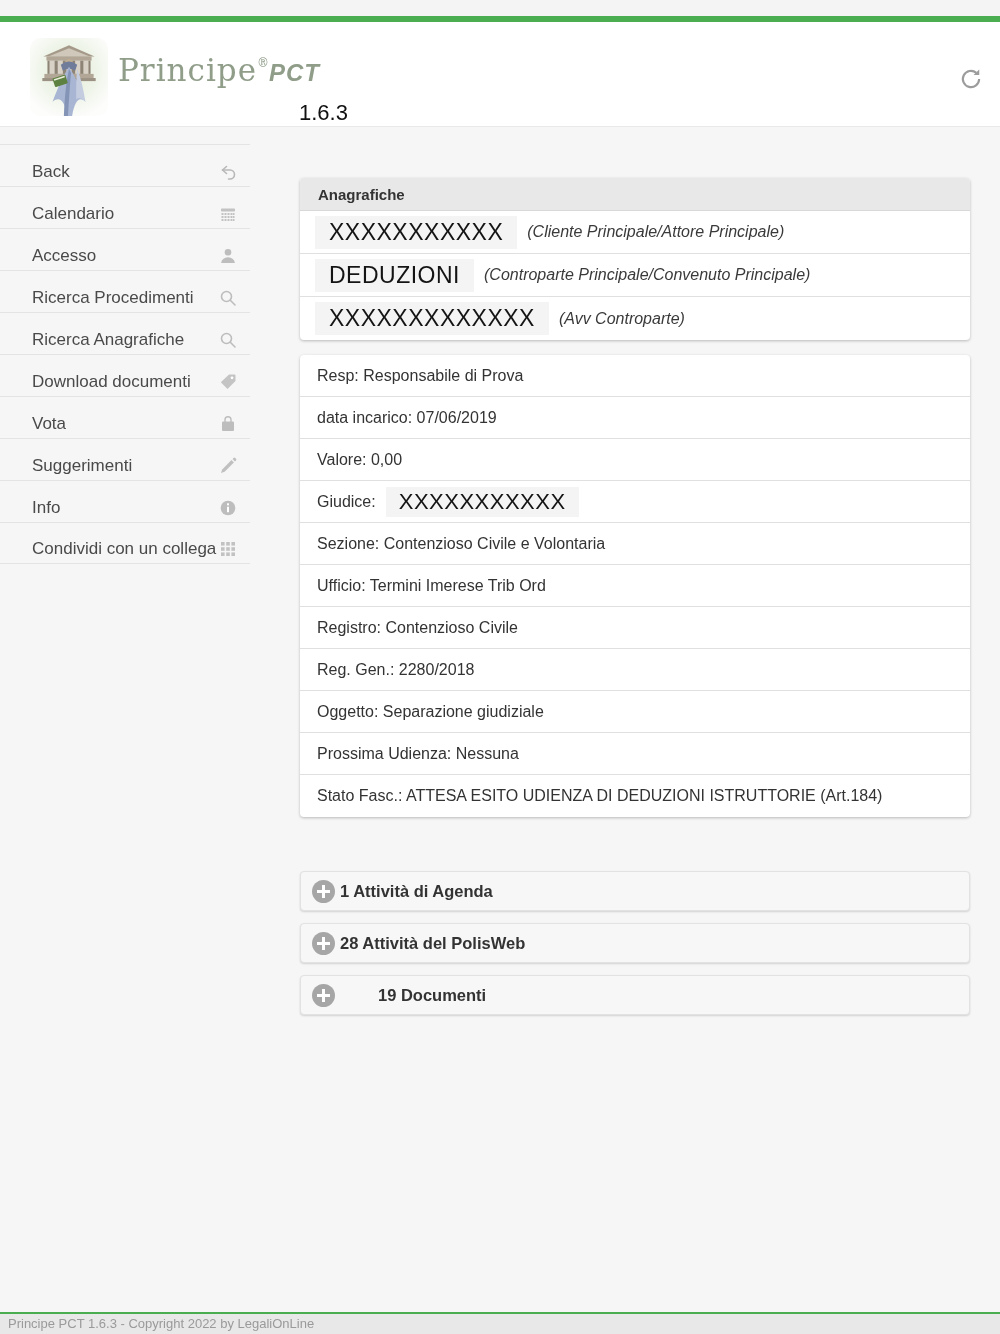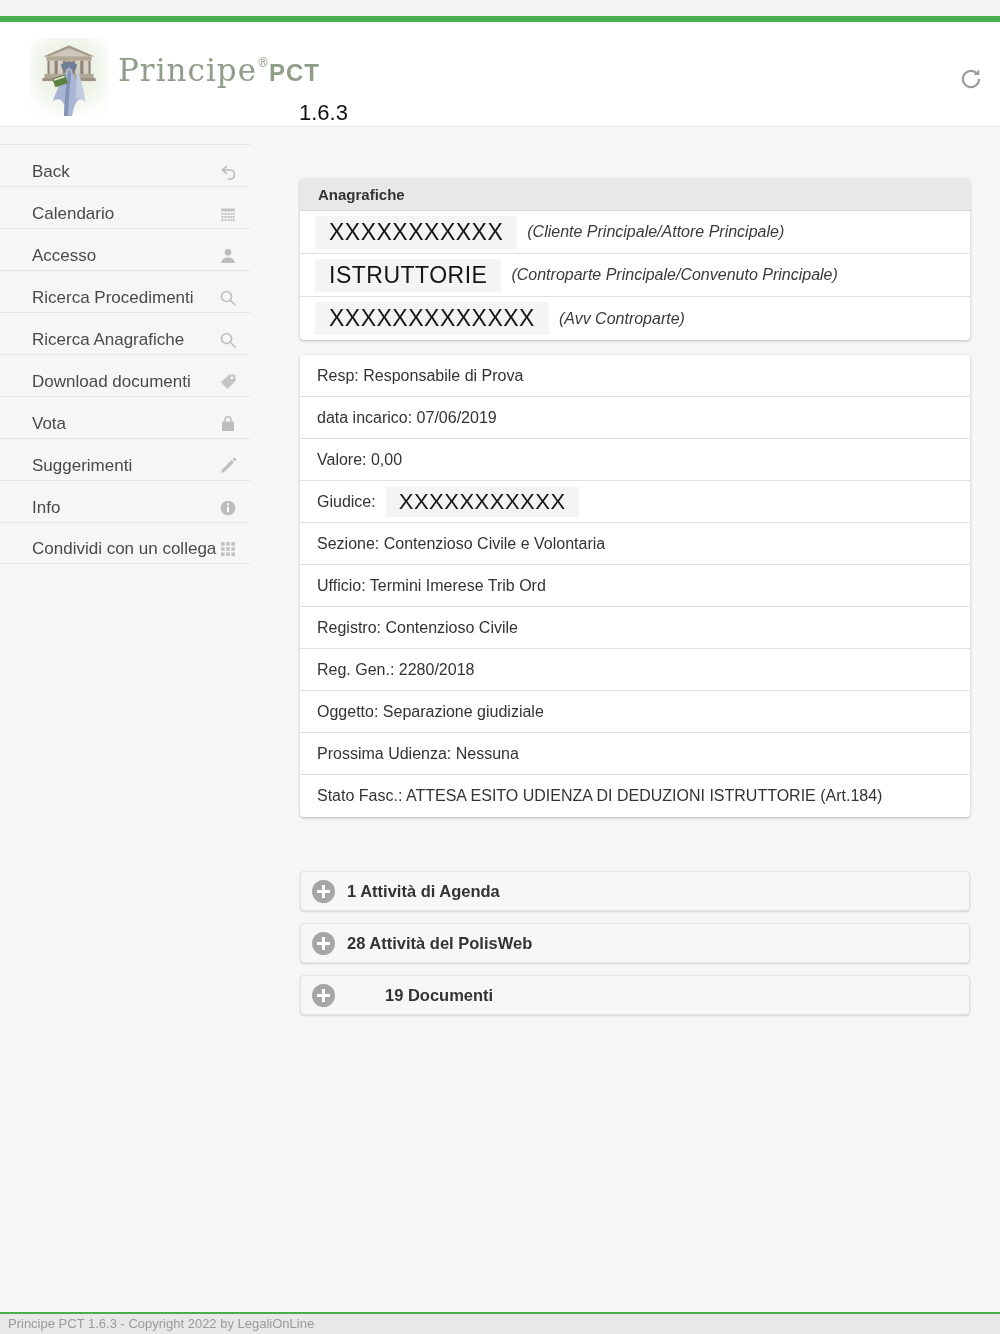--- a/index.html
+++ b/index.html
@@ -18,21 +18,21 @@
 
   
   .header {
     position:absolute; top:22px; left:0; width:1000px; height:105px;
     background:#ffffff; border-bottom:1px solid #e9e9e9;
   }
   .logo { position:absolute; left:30px; top:16px; width:78px; height:78px; }
   .brand { position:absolute; left:118px; top:30px; white-space:nowrap; color:#8f9d89; }
   .brand .brand-name { font-family:"DejaVu Serif", serif; font-size:31px; letter-spacing:1px; }
   .brand .brand-reg { font-family:"DejaVu Serif", serif; font-size:12px; vertical-align:14px; }
-  .brand .brand-suffix { font-family:"Liberation Sans", sans-serif; font-weight:bold; font-size:24px; letter-spacing:1px; }
+  .brand .brand-suffix { font-family:"Liberation Sans", sans-serif; font-weight:bold; font-size:24px; letter-spacing:1px;font-style:italic; }
   .version { position:absolute; left:299px; top:78px; font-size:22px; color:#111; }
   .refresh-btn {
     position:absolute; right:14px; top:42px; width:30px; height:30px;
     background:none; border:none; cursor:pointer; padding:2px;
   }
 
   
   .sidebar { position:absolute; top:127px; left:0; width:250px; padding-top:17px; }
   .side-item {
     display:flex; align-items:center; height:42px;
@@ -93,21 +93,21 @@
   .accordion-3 { top:975px;gap:38px; }
   .plus-circle {
     width:23px; height:23px; border-radius:50%;
     background:#a6a6a6; position:relative; flex:0 0 23px;
   }
   .plus-circle::before, .plus-circle::after {
     content:""; position:absolute; background:#ffffff;
   }
   .plus-circle::before { left:5px;  top:10px; width:13px; height:3px; }
   .plus-circle::after  { left:10px; top:5px;  width:3px;  height:13px; }
-  .accordion-label { font-weight:bold; font-size:16.5px; color:#333; margin-left:12px; }
+  .accordion-label { font-weight:bold; font-size:16.5px; color:#333; margin-left:5px; }
 
   
   .footer-line { position:absolute; top:1312px; left:0; width:1000px; height:2px; background:#4aad4f; }
   .footer-bar  {
     position:absolute; top:1314px; left:0; width:1000px; height:20px;
     background:#e8e8e8; font-size:13px; color:#9a9a9a; line-height:20px; padding-left:8px;
   }
 </style>
 </head>
 <body>
@@ -295,21 +295,21 @@
 
 </nav>
 
 <section class="panel panel-anagrafiche">
   <div class="panel-header">Anagrafiche</div>
   <div class="ana-row">
     <span class="redacted">XXXXXXXXXXX</span>
     <span class="role">(Cliente Principale/Attore Principale)</span>
   </div>
   <div class="ana-row">
-    <span class="redacted">ISTRUTTORIE</span>
+    <span class="redacted">DEDUZIONI</span>
     <span class="role">(Controparte Principale/Convenuto Principale)</span>
   </div>
   <div class="ana-row">
     <span class="redacted">XXXXXXXXXXXXX</span>
     <span class="role">(Avv Controparte)</span>
   </div>
 </section>
 
 <section class="panel panel-procedimento">
   <div class="proc-row">Resp: Responsabile di Prova</div>

